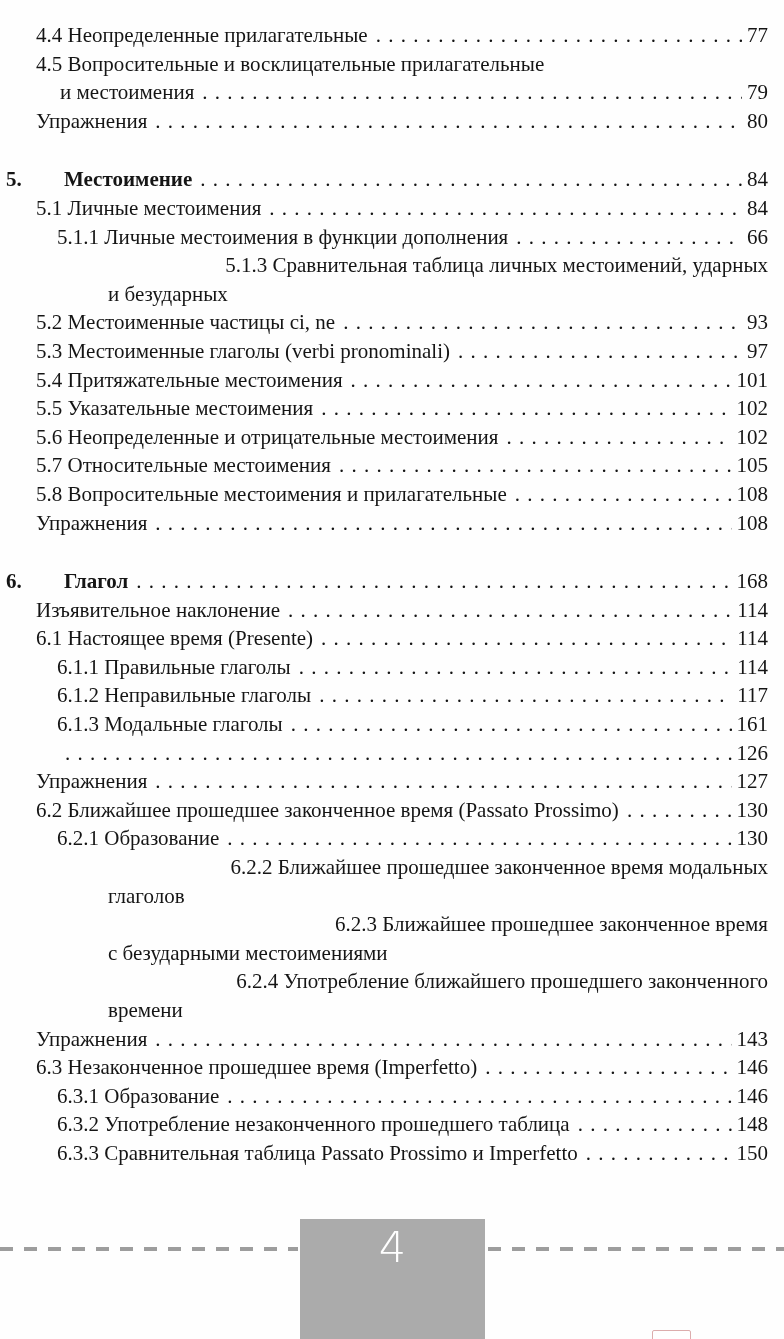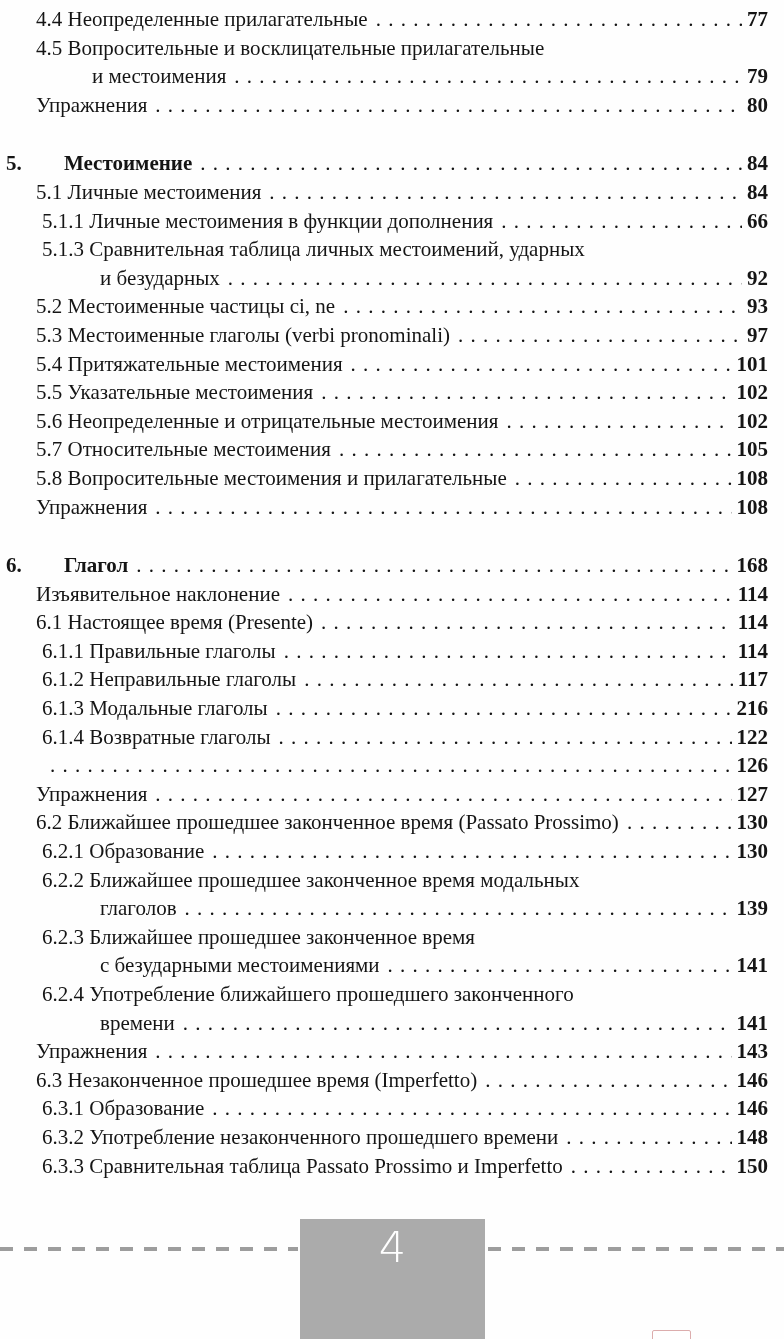--- a/index.html
+++ b/index.html
@@ -11,37 +11,37 @@
   html,body{margin:0;padding:0;background:#ffffff;}
   .page{
     position:relative;
     width:784px;height:1339px;
     background:#fefefe;
     overflow:hidden;
     font-family:"Liberation Serif","DejaVu Serif",serif;
     color:var(--text);
   }
   .toc{
-    position:absolute;top:0;left:0;right:0;
+    position:absolute;top:16px;left:0;right:0;
     padding:5px 16px 0 0;
   }
   .row{
     display:flex;
     align-items:baseline;
     height:28.6px;
     line-height:28.6px;
     font-size:21px;
     white-space:nowrap;
     overflow:hidden;
   }
   .row.chapter{margin-top:30px;padding-left:6px;}
   .row.l1{padding-left:36px;}
-  .row.l1cont{padding-left:92px;}
-  .row.l2{padding-left:42px;}
-  .row.l2cont{padding-left:100px;}
+  .row.l1cont{padding-left:60px;}
+  .row.l2{padding-left:57px;justify-content:flex-end;}
+  .row.l2cont{padding-left:100px;flex-direction:column;}
   .chnum{
     display:inline-block;
     width:58px;
     font-weight:bold;
     flex:0 0 auto;
   }
   .chapter .txt{font-weight:bold;}
   .txt{flex:0 0 auto;}
   .leader{
     flex:1 1 auto;
@@ -51,21 +51,21 @@
     font-weight:normal;
   }
   .leader::after{
     content:". . . . . . . . . . . . . . . . . . . . . . . . . . . . . . . . . . . . . . . . . . . . . . . . . . . . . . . . . . . . . . . . . . . . . . . . . . . . . . . . . . . . . . . . . . . . . . . . . . . . . . . . . . . .";
     letter-spacing:1px;
   }
   .num{
     flex:0 0 auto;
     padding-left:5px;
     text-align:right;
-    font-weight:bold;
+    font-weight:normal;
   }
   
   .page-box{
     position:absolute;
     left:300px;top:1219px;
     width:185px;height:120px;
     background:var(--gray-box);
   }
   .page-box .n{
     display:block;
@@ -226,27 +226,21 @@
       <div class="row l2">
 
       <span class="txt">6.1.2 Неправильные глаголы</span>
       <span class="leader"></span>
       <span class="num">117</span>
     </div>
       <div class="row l2">
 
       <span class="txt">6.1.3 Модальные глаголы</span>
       <span class="leader"></span>
-      <span class="num">216</span>
-    </div>
-      <div class="row l2">
-
-      <span class="txt">6.1.4 Возвратные глаголы</span>
-      <span class="leader"></span>
-      <span class="num">122</span>
+      <span class="num">161</span>
     </div>
       <div class="row l2">
 
       <span class="leader"></span>
       <span class="num">126</span>
     </div>
       <div class="row l1">
 
       <span class="txt">Упражнения</span>
       <span class="leader"></span>
@@ -310,21 +304,21 @@
       <span class="num">146</span>
     </div>
       <div class="row l2">
 
       <span class="txt">6.3.1 Образование</span>
       <span class="leader"></span>
       <span class="num">146</span>
     </div>
       <div class="row l2">
 
-      <span class="txt">6.3.2 Употребление незаконченного прошедшего времени</span>
+      <span class="txt">6.3.2 Употребление незаконченного прошедшего таблица</span>
       <span class="leader"></span>
       <span class="num">148</span>
     </div>
       <div class="row l2">
 
       <span class="txt">6.3.3 Сравнительная таблица Passato Prossimo и Imperfetto</span>
       <span class="leader"></span>
       <span class="num">150</span>
     </div>
     </div>

